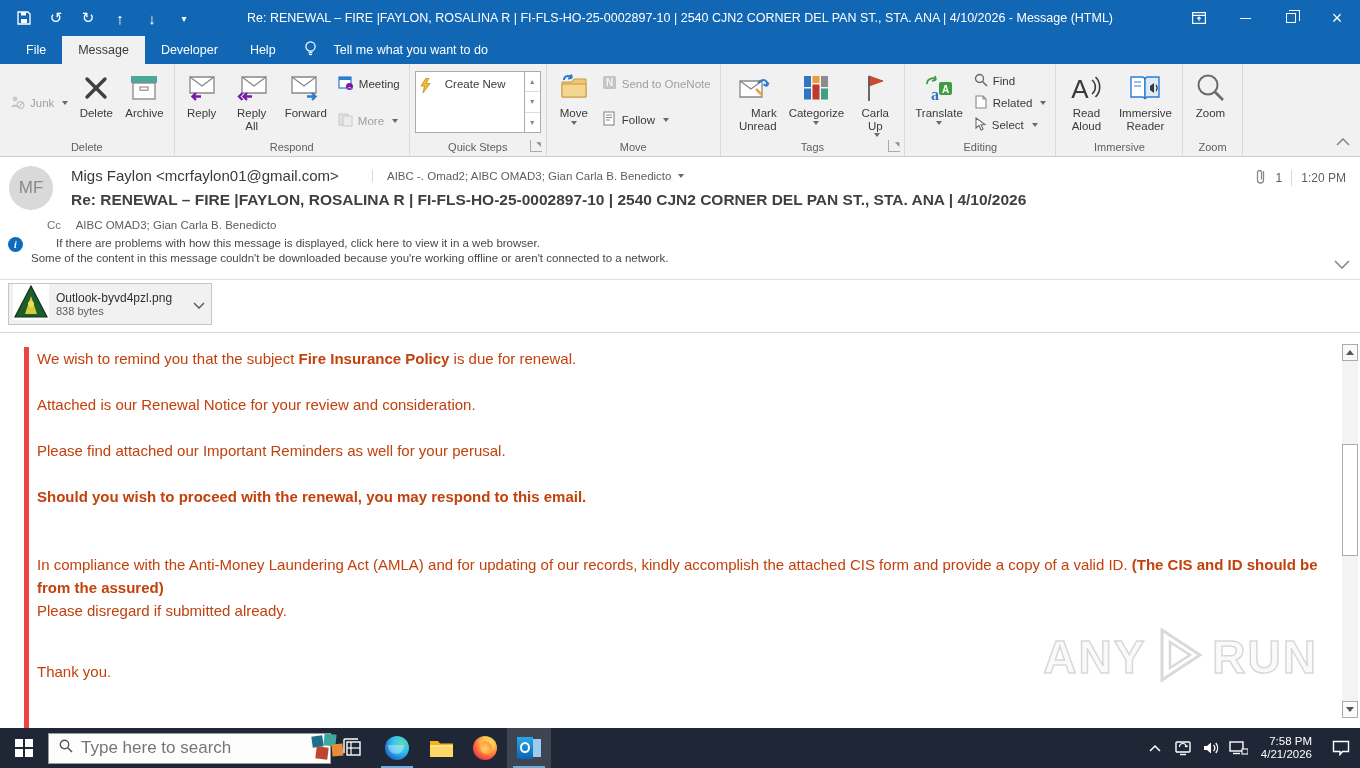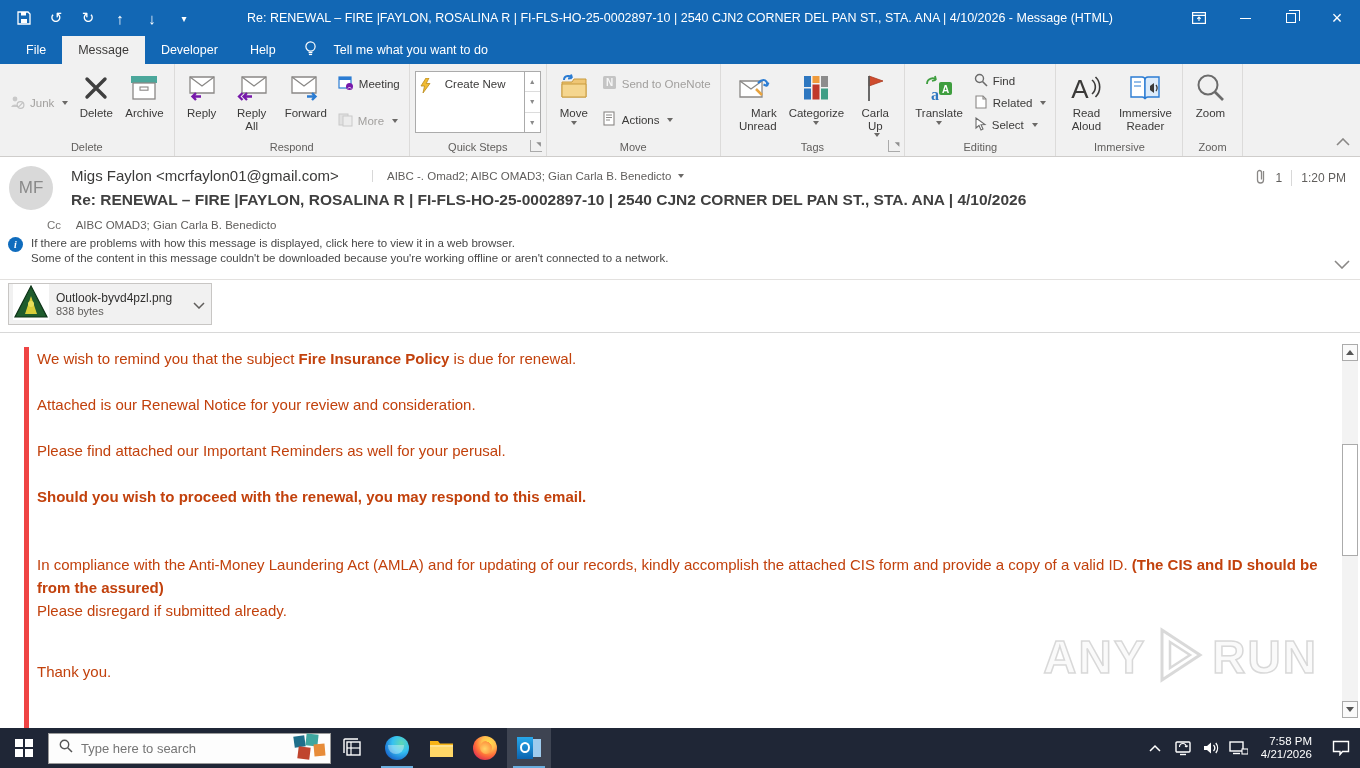--- a/index.html
+++ b/index.html
@@ -85,21 +85,21 @@
   
   .watermark { position:absolute; right:42px; bottom:40px; display:flex; align-items:center; gap:6px; user-select:none; pointer-events:none; }
   .wmtext { font-size:46px; font-weight:700; letter-spacing:2px; color:rgba(0,0,0,0.02); -webkit-text-stroke:1.5px rgba(185,185,185,0.55); }
 
   
   .taskbar { position:absolute; left:0; bottom:0; width:1360px; height:40px; background:#1f2636; display:flex; align-items:center; color:#fff; }
   .startbtn { width:48px; height:40px; display:flex; align-items:center; justify-content:center; }
   .winlogo { display:grid; grid-template-columns:8px 8px; grid-template-rows:8px 8px; gap:1.5px; }
   .winlogo span { background:#fff; }
   .searchbox { width:283px; height:31px; background:#fdfdfd; border:1px solid #9a9a9a; display:flex; align-items:center; padding:0 4px 0 10px; gap:8px; }
-  .searchbox input { border:none; outline:none; flex:1; font-size:13px; color:#444; background:transparent; font-family:"Liberation Sans",sans-serif; }
+  .searchbox input { border:none; outline:none; flex:1; font-size:17px; color:#444; background:transparent; font-family:"Liberation Sans",sans-serif; }
   .collage { position:relative; width:34px; height:28px; flex:none; }
   .collage span { position:absolute; }
   .tbtn { width:44px; height:40px; display:flex; align-items:center; justify-content:center; position:relative; }
   .tbtn .runline { position:absolute; bottom:0; left:6px; right:6px; height:2.5px; background:#6aaede; }
   .tbtn.active { background:rgba(255,255,255,0.14); }
   .tray { margin-left:auto; display:flex; align-items:center; height:40px; }
   .trayicon { width:28px; height:40px; display:flex; align-items:center; justify-content:center; }
   .clock { text-align:right; font-size:11.5px; line-height:13px; padding:0 10px 0 8px; white-space:nowrap; }
   .actioncenter { width:38px; height:40px; display:flex; align-items:center; justify-content:center; }
 </style>
@@ -303,21 +303,21 @@
         </div>
         <div class="smallbtn">
           <span>
             <svg width="15" height="15" viewBox="0 0 15 15">
                 <rect x="2" y="1" width="10" height="13" fill="#fff" stroke="#8a8886" stroke-width="1.1"></rect>
                 <line x1="4" y1="4" x2="10" y2="4" stroke="#8a8886"></line>
                 <line x1="4" y1="6.5" x2="10" y2="6.5" stroke="#8a8886"></line>
                 <line x1="4" y1="9" x2="8" y2="9" stroke="#8a8886"></line>
               </svg>
           </span>
-          <span>Actions</span>
+          <span>Follow</span>
             <span class="caret"></span>
         </div>
       </div>
     </div>
     <div class="rlabel">Move</div>
   </div>
 
   <div class="rgroup">
     <div class="rcontent">
       <div class="bigbtn" style="max-width:56px;text-align:right;">
@@ -478,21 +478,21 @@
     <span>1:20 PM</span>
   </div>
   <div class="subjectline">Re: RENEWAL – FIRE |FAYLON, ROSALINA R | FI-FLS-HO-25-0002897-10 | 2540 CJN2 CORNER DEL PAN ST., STA. ANA | 4/10/2026</div>
   <div class="ccline">
     <span class="cclabel">Cc</span>
     <span>AIBC OMAD3; Gian Carla B. Benedicto</span>
   </div>
   <div class="infobar">
     <span class="infoicon">i</span>
     <span>
-      <span style="display:block;">If there are problems with how this message is displayed, click here to view it in a web browser.</span>
+      <span style="display:block;margin-left:25px;">If there are problems with how this message is displayed, click here to view it in a web browser.</span>
       <span style="display:block;">Some of the content in this message couldn't be downloaded because you're working offline or aren't connected to a network.</span>
     </span>
   </div>
   <span class="hdr-expand">
     <svg width="16" height="9" viewBox="0 0 16 9">
         <polyline points="1,1 8,8 15,1" fill="none" stroke="#8a8886" stroke-width="1.6"></polyline>
       </svg>
   </span>
   <div class="attach-sep-top"></div>
   <div class="attachchip">

